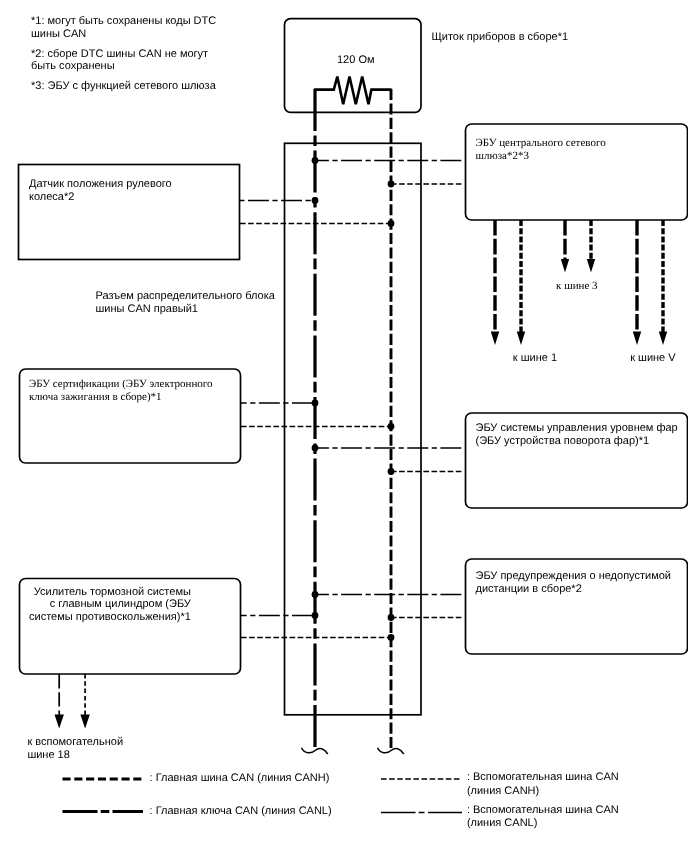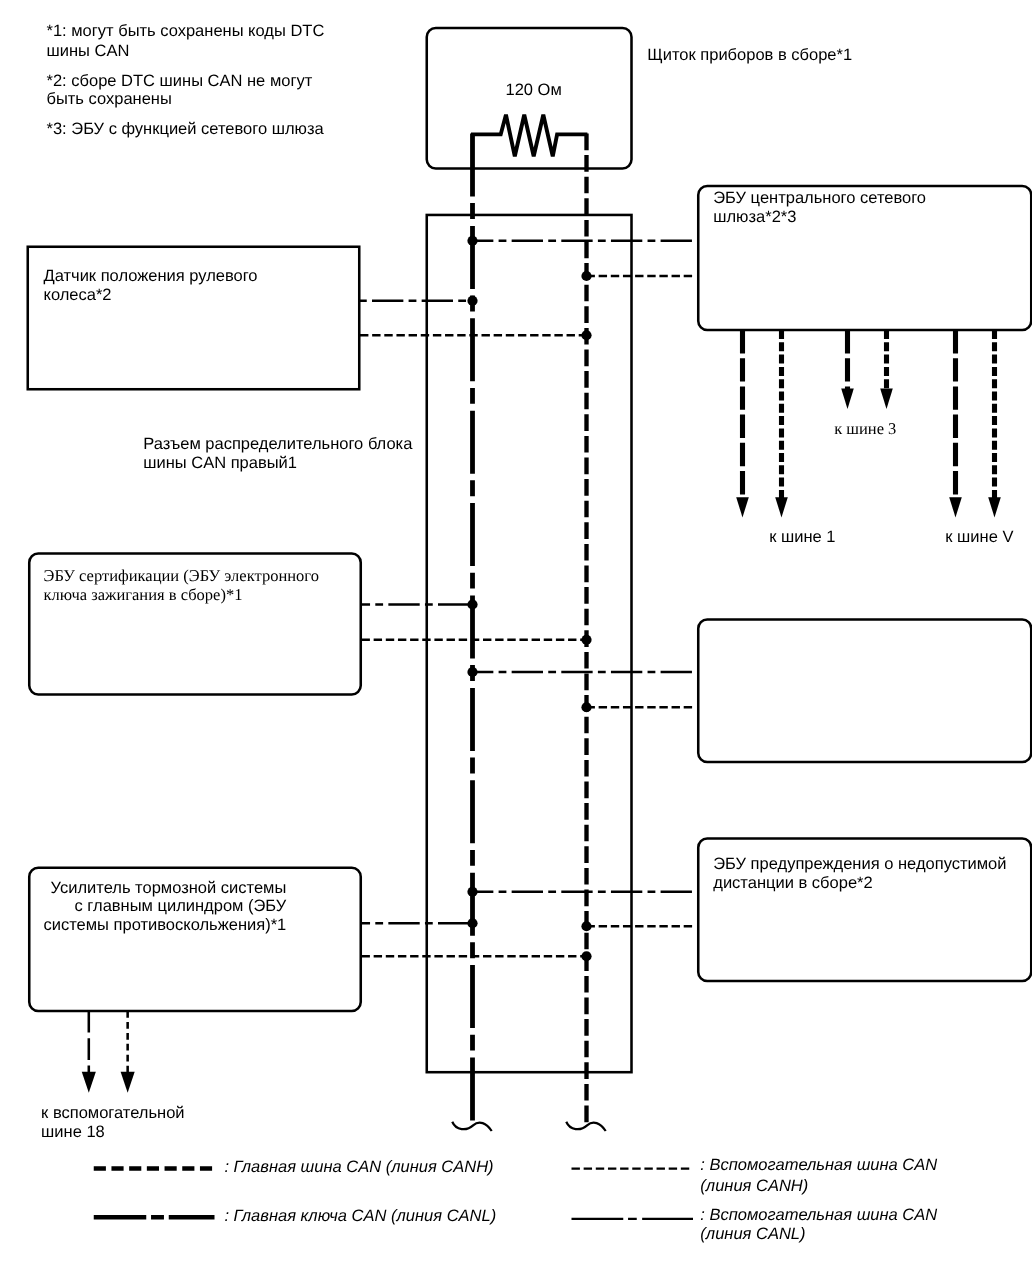--- a/index.html
+++ b/index.html
@@ -3,21 +3,21 @@
 <meta charset="utf-8">
 <style>
   html,body{margin:0;padding:0;background:#ffffff;}
   body{width:688px;height:852px;position:relative;overflow:hidden;
        font-family:"Liberation Sans",sans-serif;color:#000;
        -webkit-font-smoothing:antialiased;
        text-rendering:geometricPrecision;}
   #stage{position:absolute;left:0;top:0;width:583px;height:852px;margin-left:10px;}
   svg#diagram{position:absolute;left:0;top:0;width:688px;height:852px;}
   .lbl{position:absolute;font-size:11px;line-height:12.9px;white-space:pre;color:#000;}
-  .lbl.lg{line-height:13.5px;font-style:italic;}
+  .lbl.lg{line-height:13.5px;}
 
   
   #diagram .box{fill:#fff;stroke:#000;stroke-width:1.7;}
   #diagram .wire-solid{fill:none;stroke:#000;stroke-width:2.6;stroke-linecap:butt;stroke-linejoin:miter;}
   
   #diagram .canl-v{fill:none;stroke:#000;stroke-width:3.2;stroke-dasharray:42 4.4 10.6 4.6;}
   #diagram .canh-v{fill:none;stroke:#000;stroke-width:2.9;stroke-dasharray:11.1 3.3;}
   
   #diagram .canl-h{fill:none;stroke:#000;stroke-width:1.6;stroke-dasharray:20.9 3.5 5.2 3.5;stroke-dashoffset:7;}
   #diagram .canl-h.ph2{stroke-dashoffset:25.1;}
@@ -122,22 +122,24 @@
   <div class="lbl" style="left:327px;top:54.2px;">120 Ом</div>
 
   <div class="lbl" style="left:19px;top:178px;">Датчик положения рулевого
 колеса*2</div>
   <div class="lbl" style="left:19px;top:378px;font-family:Liberation Serif, serif;">ЭБУ сертификации (ЭБУ электронного
 ключа зажигания в сборе)*1</div>
   <div class="lbl" style="left:19px;top:585.5px;text-align:right;">Усилитель тормозной системы
 с главным цилиндром (ЭБУ
 системы противоскольжения)*1</div>
 
-  <div class="lbl" style="left:465.5px;top:126px;">ЭБУ центрального сетевого
+  <div class="lbl" style="left:465.5px;top:137px;font-family:Liberation Serif, serif;">ЭБУ центрального сетевого
 шлюза*2*3</div>
+  <div class="lbl" style="left:465.5px;top:421.8px;">ЭБУ системы управления уровнем фар
+(ЭБУ устройства поворота фар)*1</div>
   <div class="lbl" style="left:465.5px;top:570.2px;">ЭБУ предупреждения о недопустимой
 дистанции в сборе*2</div>
 
   <div class="lbl" style="left:85.5px;top:290.4px;">Разъем распределительного блока
 шины CAN правый1</div>
 
   <div class="lbl" style="left:474.8px;top:351.8px;padding-left:28px;">к шине 1</div>
   <div class="lbl" style="left:546.1px;top:280.1px;font-family:Liberation Serif, serif;">к шине 3</div>
   <div class="lbl" style="left:620.2px;top:351.5px;">к шине V</div>
   <div class="lbl" style="left:17.4px;top:735.7px;">к вспомогательной

